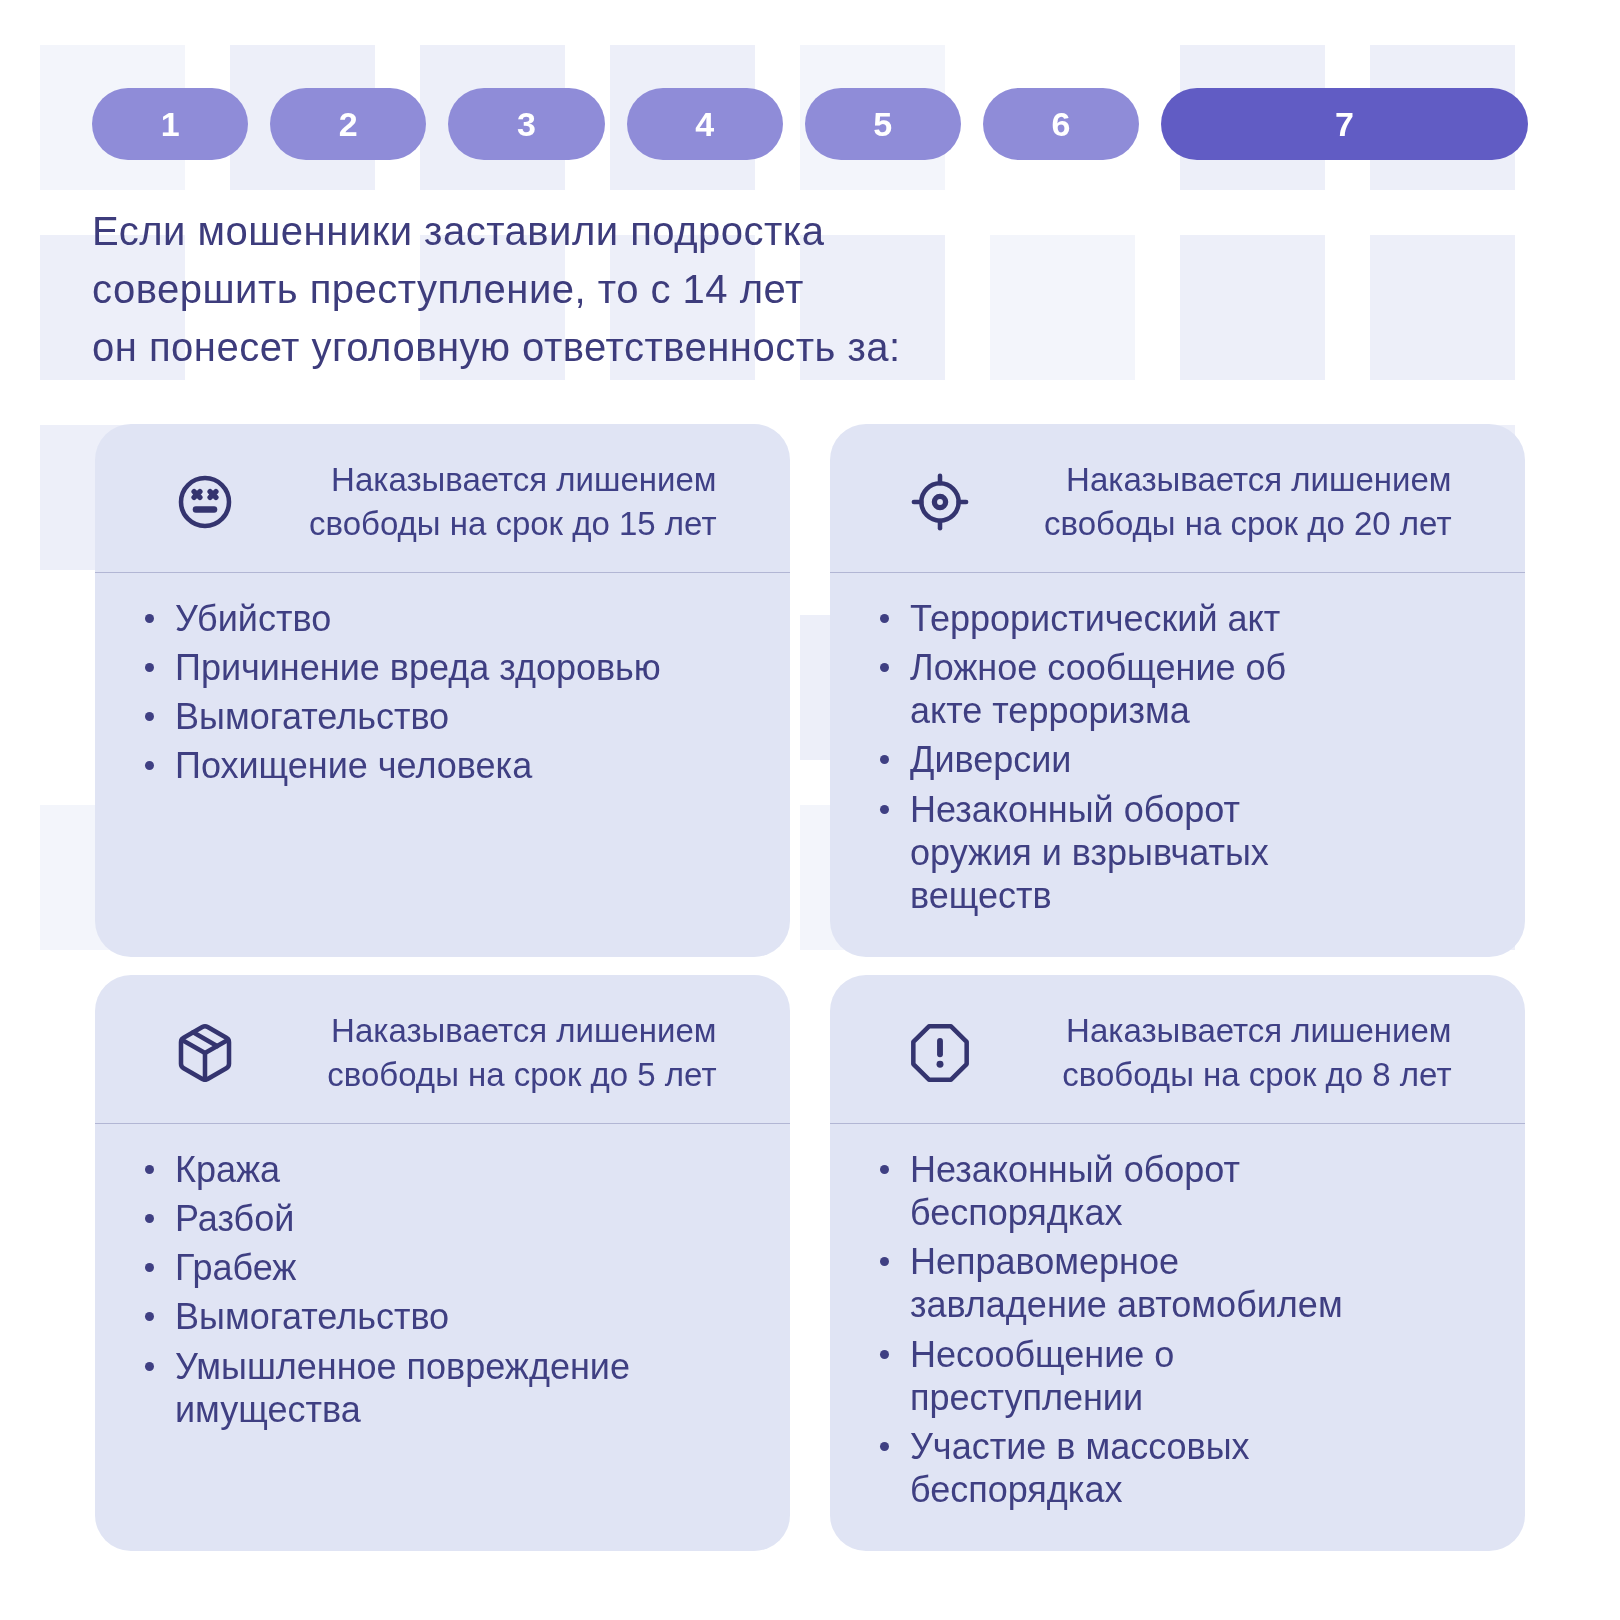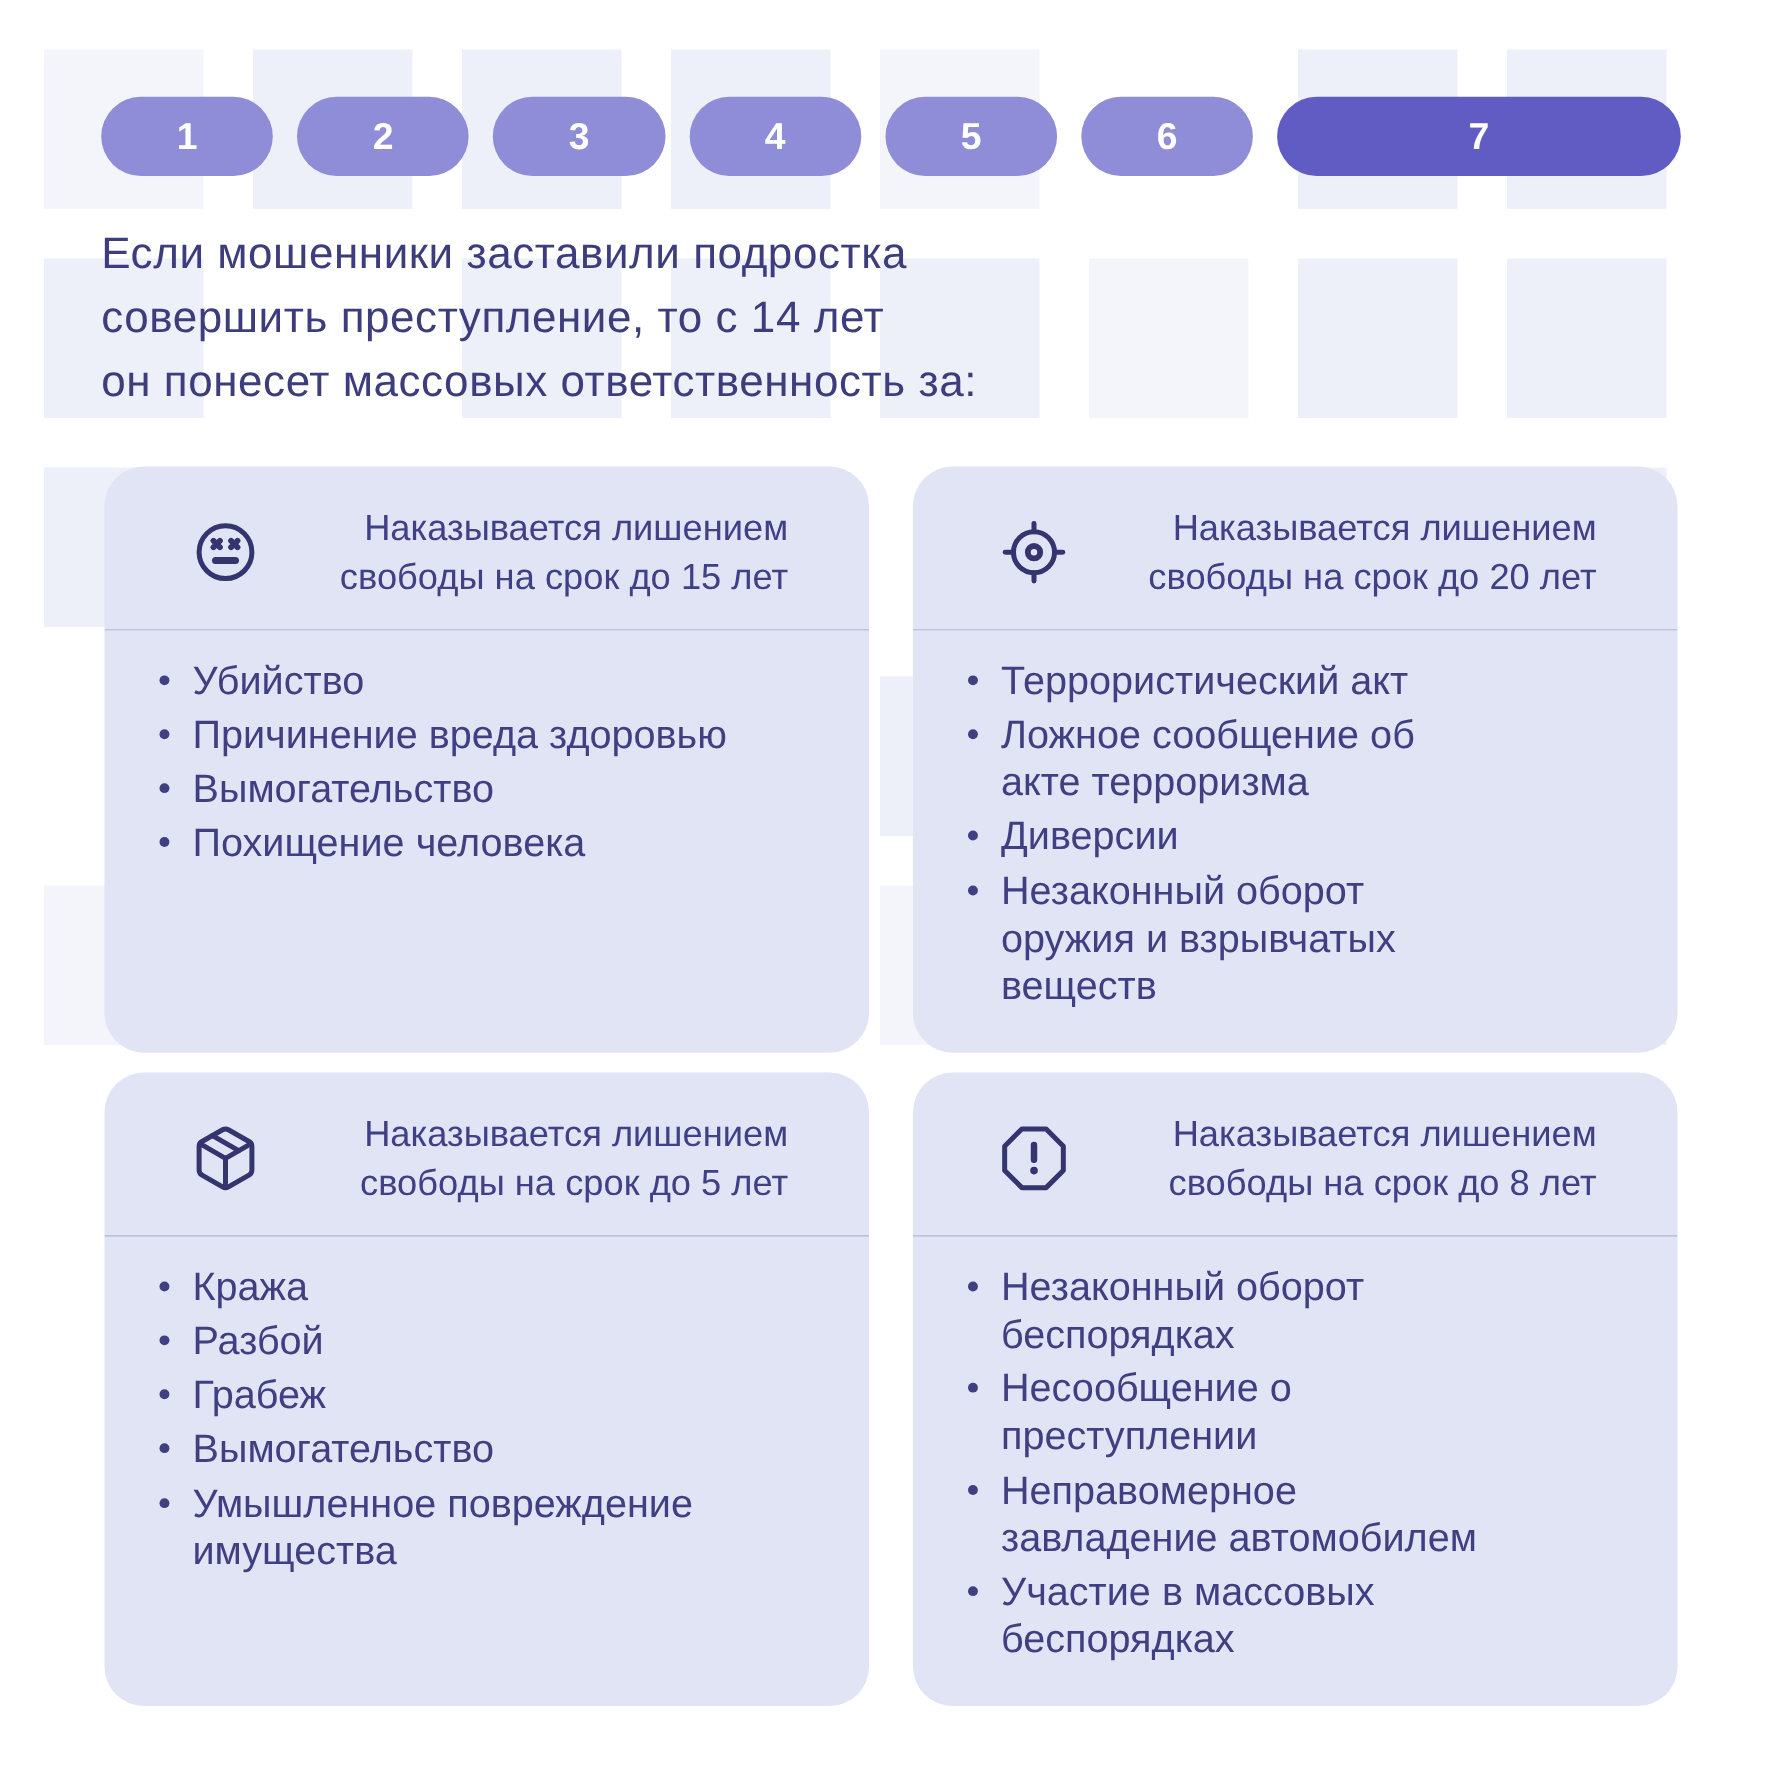--- a/index.html
+++ b/index.html
@@ -123,21 +123,21 @@
     <div class="pill">3</div>
     <div class="pill">4</div>
     <div class="pill">5</div>
     <div class="pill">6</div>
     <div class="pill active">7</div>
   </div>
 
   <div class="heading">
     <span>Если мошенники заставили подростка</span>
     <span>совершить преступление, то с 14 лет</span>
-    <span>он понесет массовых ответственность за:</span>
+    <span>он понесет уголовную ответственность за:</span>
   </div>
 
   <div class="cards">
 
     <div class="card" data-card="0">
       <div class="card-header">
         <span class="card-icon">
           <svg viewBox="0 0 24 24" class="ic">
             <circle cx="12" cy="12" r="9"></circle>
             <path d="M7.9 8.1l2.2 2.2M10.1 8.1l-2.2 2.2" stroke-width="2"></path>
@@ -204,21 +204,21 @@
           <svg viewBox="0 0 24 24" class="ic">
             <polygon points="7.86 2 16.14 2 22 7.86 22 16.14 16.14 22 7.86 22 2 16.14 2 7.86"></polygon>
             <line x1="12" y1="7.5" x2="12" y2="12.5" stroke-width="2.2"></line>
             <line x1="12" y1="16.2" x2="12.01" y2="16.2" stroke-width="2.6"></line>
           </svg>
         </span>
         <div class="punishment">Наказывается лишением свободы на срок до 8 лет</div>
       </div>
       <ul class="card-list">
           <li>Незаконный оборот беспорядках</li>
+          <li>Неправомерное завладение автомобилем</li>
           <li>Несообщение о преступлении</li>
-          <li>Неправомерное завладение автомобилем</li>
           <li>Участие в массовых беспорядках</li>
         </ul>
     </div>
 
   </div>
 
 </div>
 
 </body></html>

